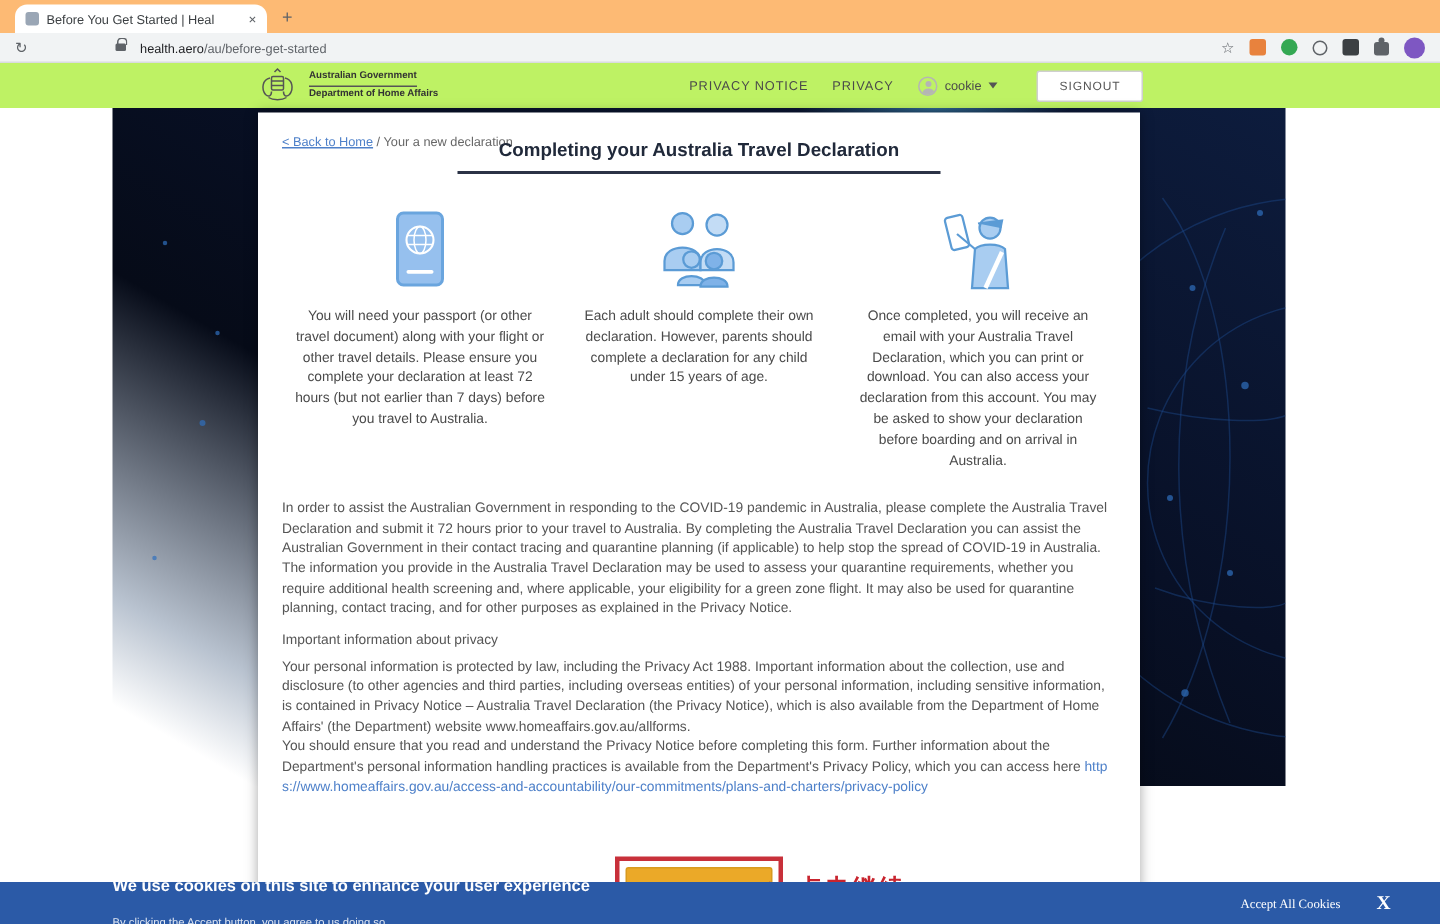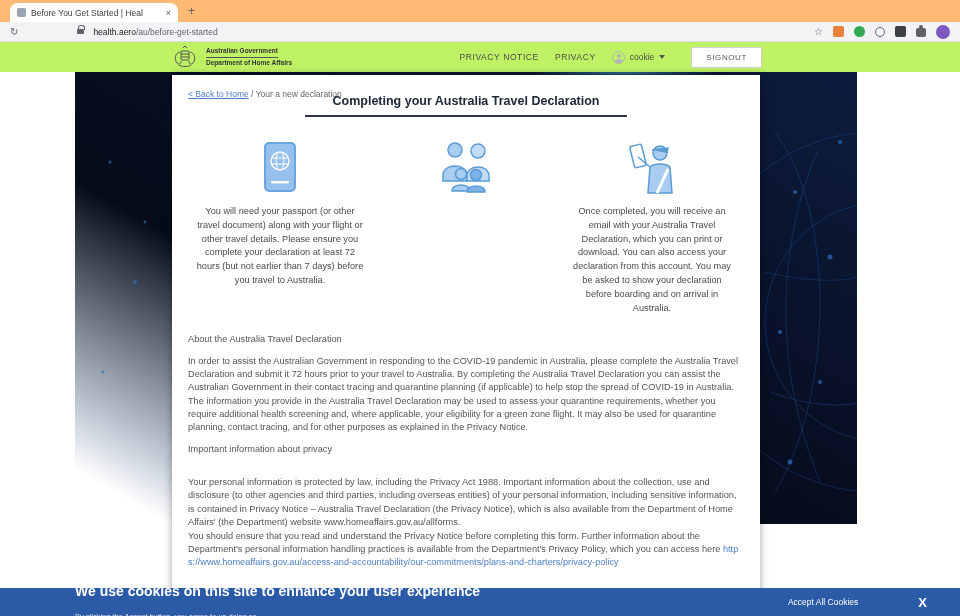--- a/index.html
+++ b/index.html
@@ -122,23 +122,23 @@
   }
   .arrow-head { width:0; height:0; border-left:9px solid #c8303a; border-top:6px solid transparent; border-bottom:6px solid transparent; }
   .annotation-text { color:#c8242e; font-weight:bold; font-size:16px; margin-left:10px; letter-spacing:2px; }
 
   
   .cookie-banner {
     position:absolute; left:0; bottom:0; width:960px; height:28px;
     background:#2b5aa7; color:#fff;
     display:flex; align-items:center; padding:0 33px 0 75px;
   }
-  .cb-text .cb-title { font-size:14px; font-weight:bold; }
+  .cb-text .cb-title { font-size:11px; font-weight:bold; }
   .cb-text .cb-sub { font-size:7.5px; opacity:.85; margin-top:13px; }
-  .cb-right { margin-left:auto; display:flex; align-items:center; gap:60px; }
+  .cb-right { margin-left:auto; display:flex; align-items:center; gap:24px;font-family:Liberation Serif, serif; }
   .cb-accept { font-size:8.5px; }
   .cb-close { font-size:13px; font-weight:bold; }
 </style>
 </head>
 <body>
 
 <div class="tabstrip">
   <div class="tab">
     <span class="favicon"></span>
     <span class="tab-title">Before You Get Started | Heal</span>
@@ -253,20 +253,21 @@
             <path d="M8 34 C8 22 32 22 32 34 L32 40 L8 40 Z" fill="#a9cdf1"></path>
             <circle cx="43" cy="10" r="7" fill="#c3dcf5"></circle>
             <path d="M32 35 C32 23 54 23 54 35 L54 40 L32 40 Z" fill="#c3dcf5"></path>
             <circle cx="26" cy="33" r="5.5" fill="#a9cdf1"></circle>
             <path d="M17 50 C17 42 35 42 35 50 Z" fill="#a9cdf1"></path>
             <circle cx="41" cy="34" r="5.5" fill="#7fb2e8"></circle>
             <path d="M32 51 C32 43 50 43 50 51 Z" fill="#7fb2e8"></path>
           </g>
         </svg>
       </div>
+      <p>Each adult should complete their own declaration. However, parents should complete a declaration for any child under 15 years of age.</p>
     </div>
 
     <div class="col">
       <div class="icon-box">
         <svg width="56" height="54" viewBox="0 0 56 54">
           <g stroke="#5b9bd5" stroke-width="1.5">
             <rect x="8" y="4" width="12" height="22" rx="2" fill="#ffffff" transform="rotate(-14 14 15)"></rect>
             <circle cx="36" cy="12" r="7" fill="#a9cdf1"></circle>
             <path d="M28 9 L44 7 L43 12" fill="#5b9bd5"></path>
             <path d="M24 52 L26 26 C30 22 42 22 46 26 L48 52 Z" fill="#a9cdf1"></path>
@@ -274,24 +275,23 @@
             <path d="M33 52 L44 28" stroke="#ffffff" stroke-width="3"></path>
           </g>
         </svg>
       </div>
       <p>Once completed, you will receive an email with your Australia Travel Declaration, which you can print or download. You can also access your declaration from this account. You may be asked to show your declaration before boarding and on arrival in Australia.</p>
     </div>
 
   </div>
 
   <div class="body-text">
-    <p class="sub-heading">About the Australia Travel Declaration</p>
     <p>In order to assist the Australian Government in responding to the COVID-19 pandemic in Australia, please complete the Australia Travel Declaration and submit it 72 hours prior to your travel to Australia. By completing the Australia Travel Declaration you can assist the Australian Government in their contact tracing and quarantine planning (if applicable) to help stop the spread of COVID-19 in Australia.</p>
     <p>The information you provide in the Australia Travel Declaration may be used to assess your quarantine requirements, whether you require additional health screening and, where applicable, your eligibility for a green zone flight.  It may also be used for quarantine planning, contact tracing, and for other purposes as explained in the Privacy Notice.</p>
-    <p class="gap sub-heading" style="margin-bottom:20px;">Important information about privacy</p>
+    <p class="gap sub-heading" style="margin-bottom:4px;">Important information about privacy</p>
     <p>Your personal information is protected by law, including the Privacy Act 1988. Important information about the collection, use and disclosure (to other agencies and third parties, including overseas entities) of your personal information, including sensitive information, is contained in Privacy Notice – Australia Travel Declaration (the Privacy Notice), which is also available from the Department of Home Affairs' (the Department) website www.homeaffairs.gov.au/allforms.</p>
     <p><span>You should ensure that you read and understand the Privacy Notice before completing this form. Further information about the Department's personal information handling practices is available from the Department's Privacy Policy, which you can access here </span><a href="#" class="link">https://www.homeaffairs.gov.au/access-and-accountability/our-commitments/plans-and-charters/privacy-policy</a></p>
   </div>
 
   <div class="continue-zone">
     <span class="red-box">
       <button class="continue-btn">CONTINUE</button>
     </span>
     <span class="annotation-arrow">
 

